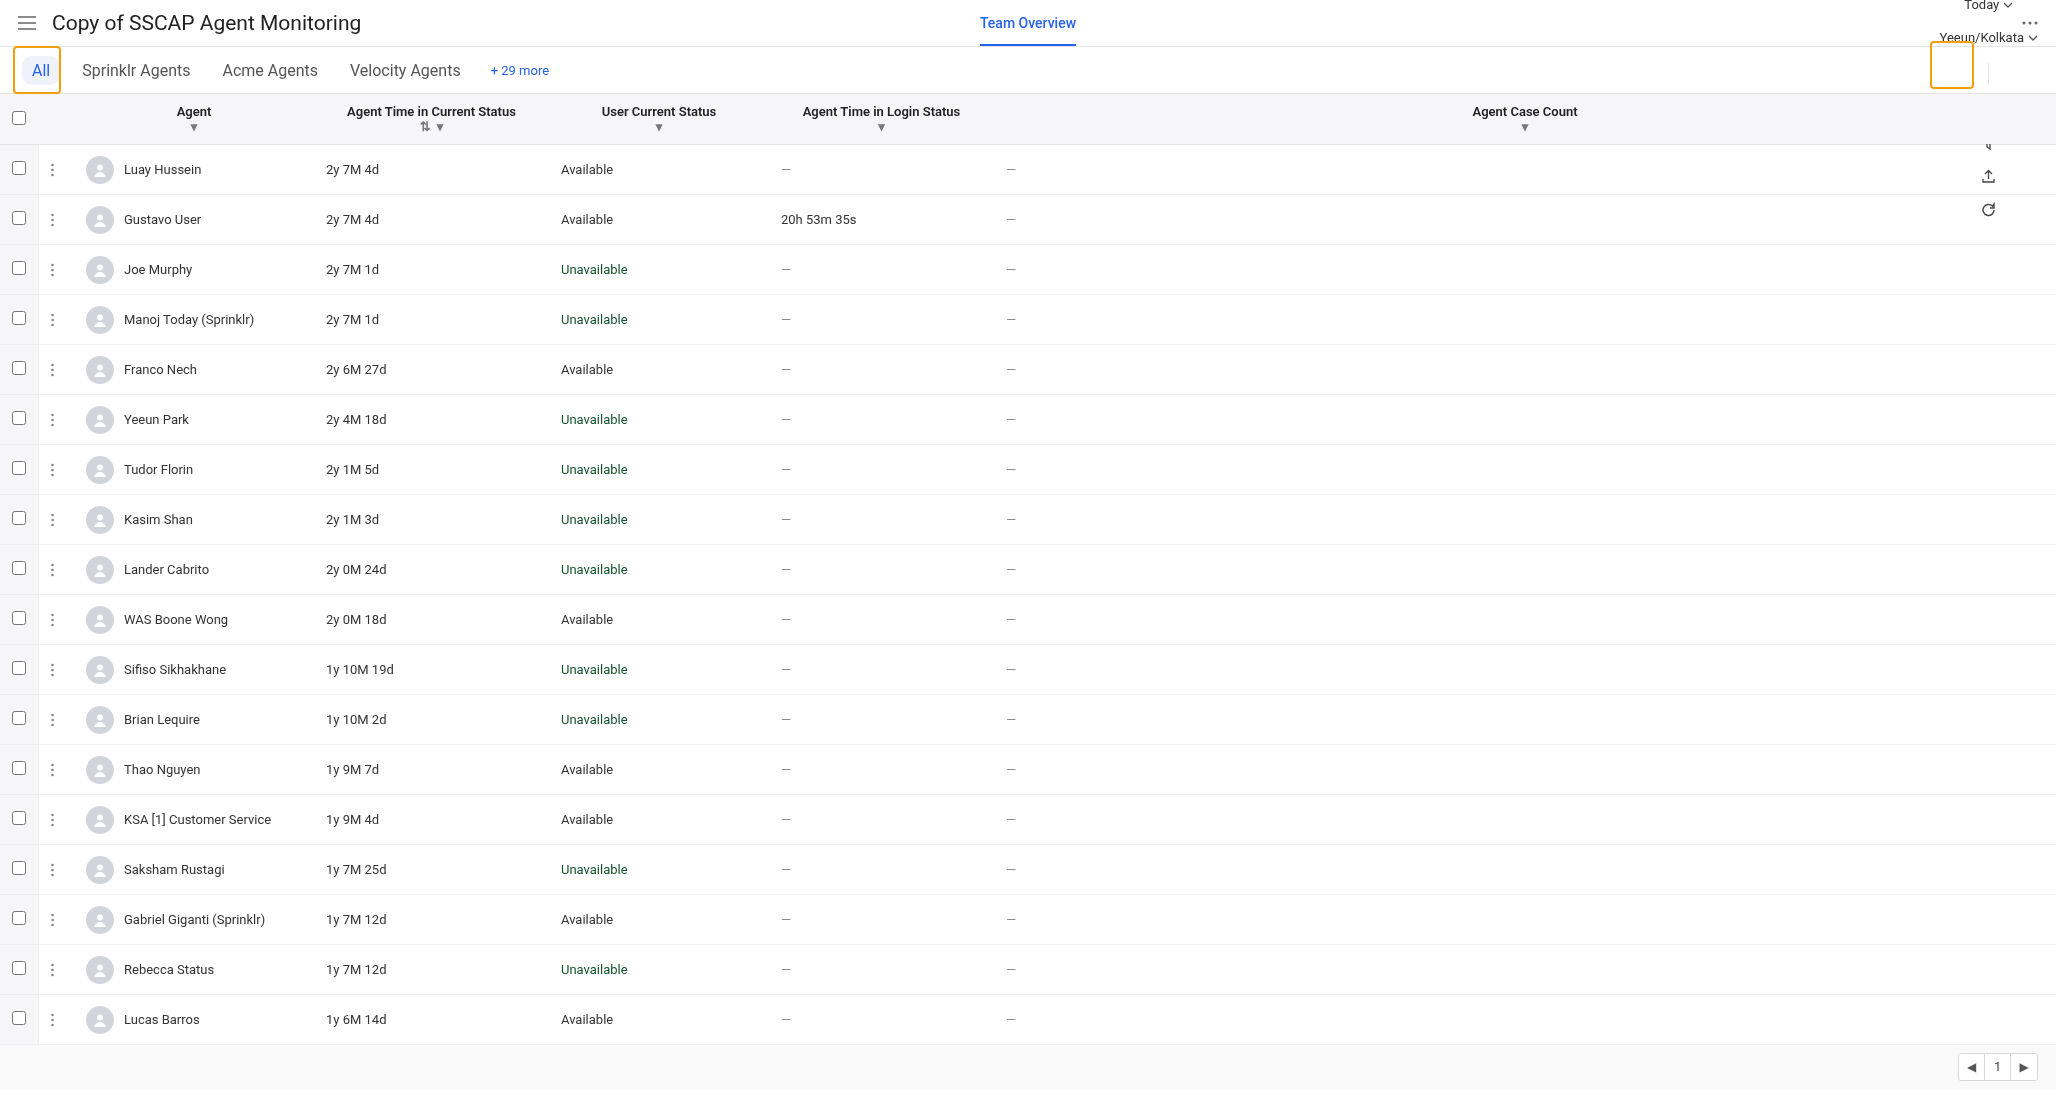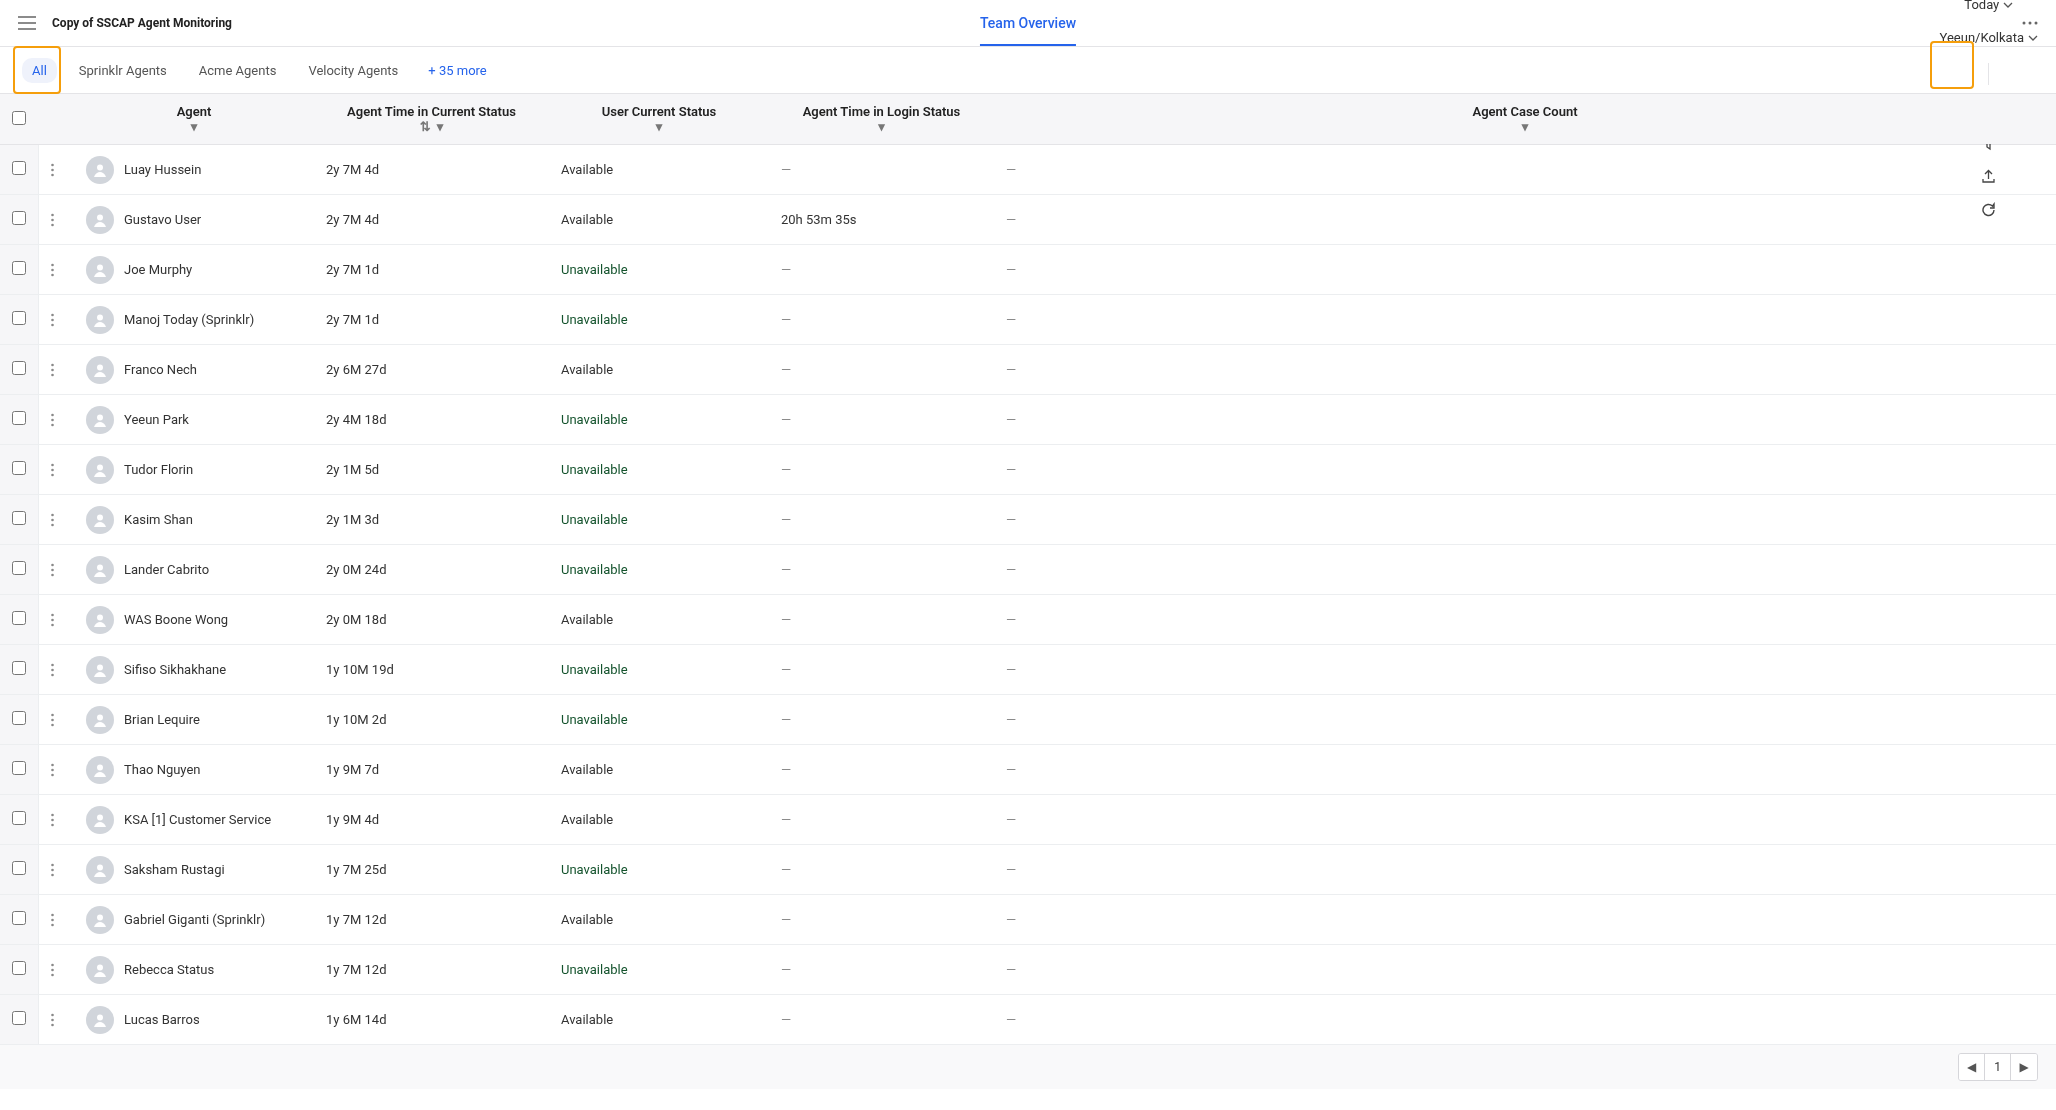--- a/index.html
+++ b/index.html
@@ -11,21 +11,21 @@
 }
 .topbar {
   display: flex;
   align-items: center;
   height: 47px;
   padding: 0 18px;
   border-bottom: 1px solid #e4e4e7;
   position: relative;
 }
 .menu-icon { margin-right: 16px; cursor: pointer; color: #555; }
-.page-title { font-weight: 700; font-size: 12px; color: #222; }
+.page-title { font-weight: 400; font-size: 21px; color: #222; }
 .center-tab {
   position: absolute;
   left: 50%;
   transform: translateX(-50%);
   color: #2563eb;
   font-weight: 500;
   font-size: 14px;
   padding: 14px 0 13px;
   border-bottom: 2px solid #2563eb;
 }
@@ -35,21 +35,21 @@
   display: flex;
   align-items: center;
   height: 47px;
   padding: 0 18px 0 22px;
   border-bottom: 1px solid #e4e4e7;
   position: relative;
 }
 .filter-tabs { display: flex; gap: 12px; align-items: center; }
 .filter-tab {
   padding: 5px 10px;
-  font-size: 13px;
+  font-size: 16px;
   color: #555;
   cursor: pointer;
   border-radius: 10px;
 }
 .filter-tab.active {
   color: #2563eb;
   background: #eff2fb;
 }
 .filter-more { color: #2563eb; font-size: 13px; cursor: pointer; padding-left: 8px; }
 .highlight-box {
@@ -148,21 +148,21 @@
 
 <div class="toolbar">
   <div class="highlight-box hl-all"></div>
   <div class="highlight-box hl-filter"></div>
 
   <div class="filter-tabs">
     <div class="filter-tab active">All</div>
     <div class="filter-tab">Sprinklr Agents</div>
     <div class="filter-tab">Acme Agents</div>
     <div class="filter-tab">Velocity Agents</div>
-    <div class="filter-more">+ 35 more</div>
+    <div class="filter-more">+ 29 more</div>
   </div>
 
   <div class="toolbar-right">
     <div class="tool-icon">
       <svg width="16" height="16" viewBox="0 0 16 16">
           <circle cx="7" cy="7" r="5.2" stroke="#444" stroke-width="1.4" fill="none"></circle>
           <path d="M11 11l4 4" stroke="#444" stroke-width="1.4"></path>
         </svg>
     </div>
     <div class="vdiv"></div>

